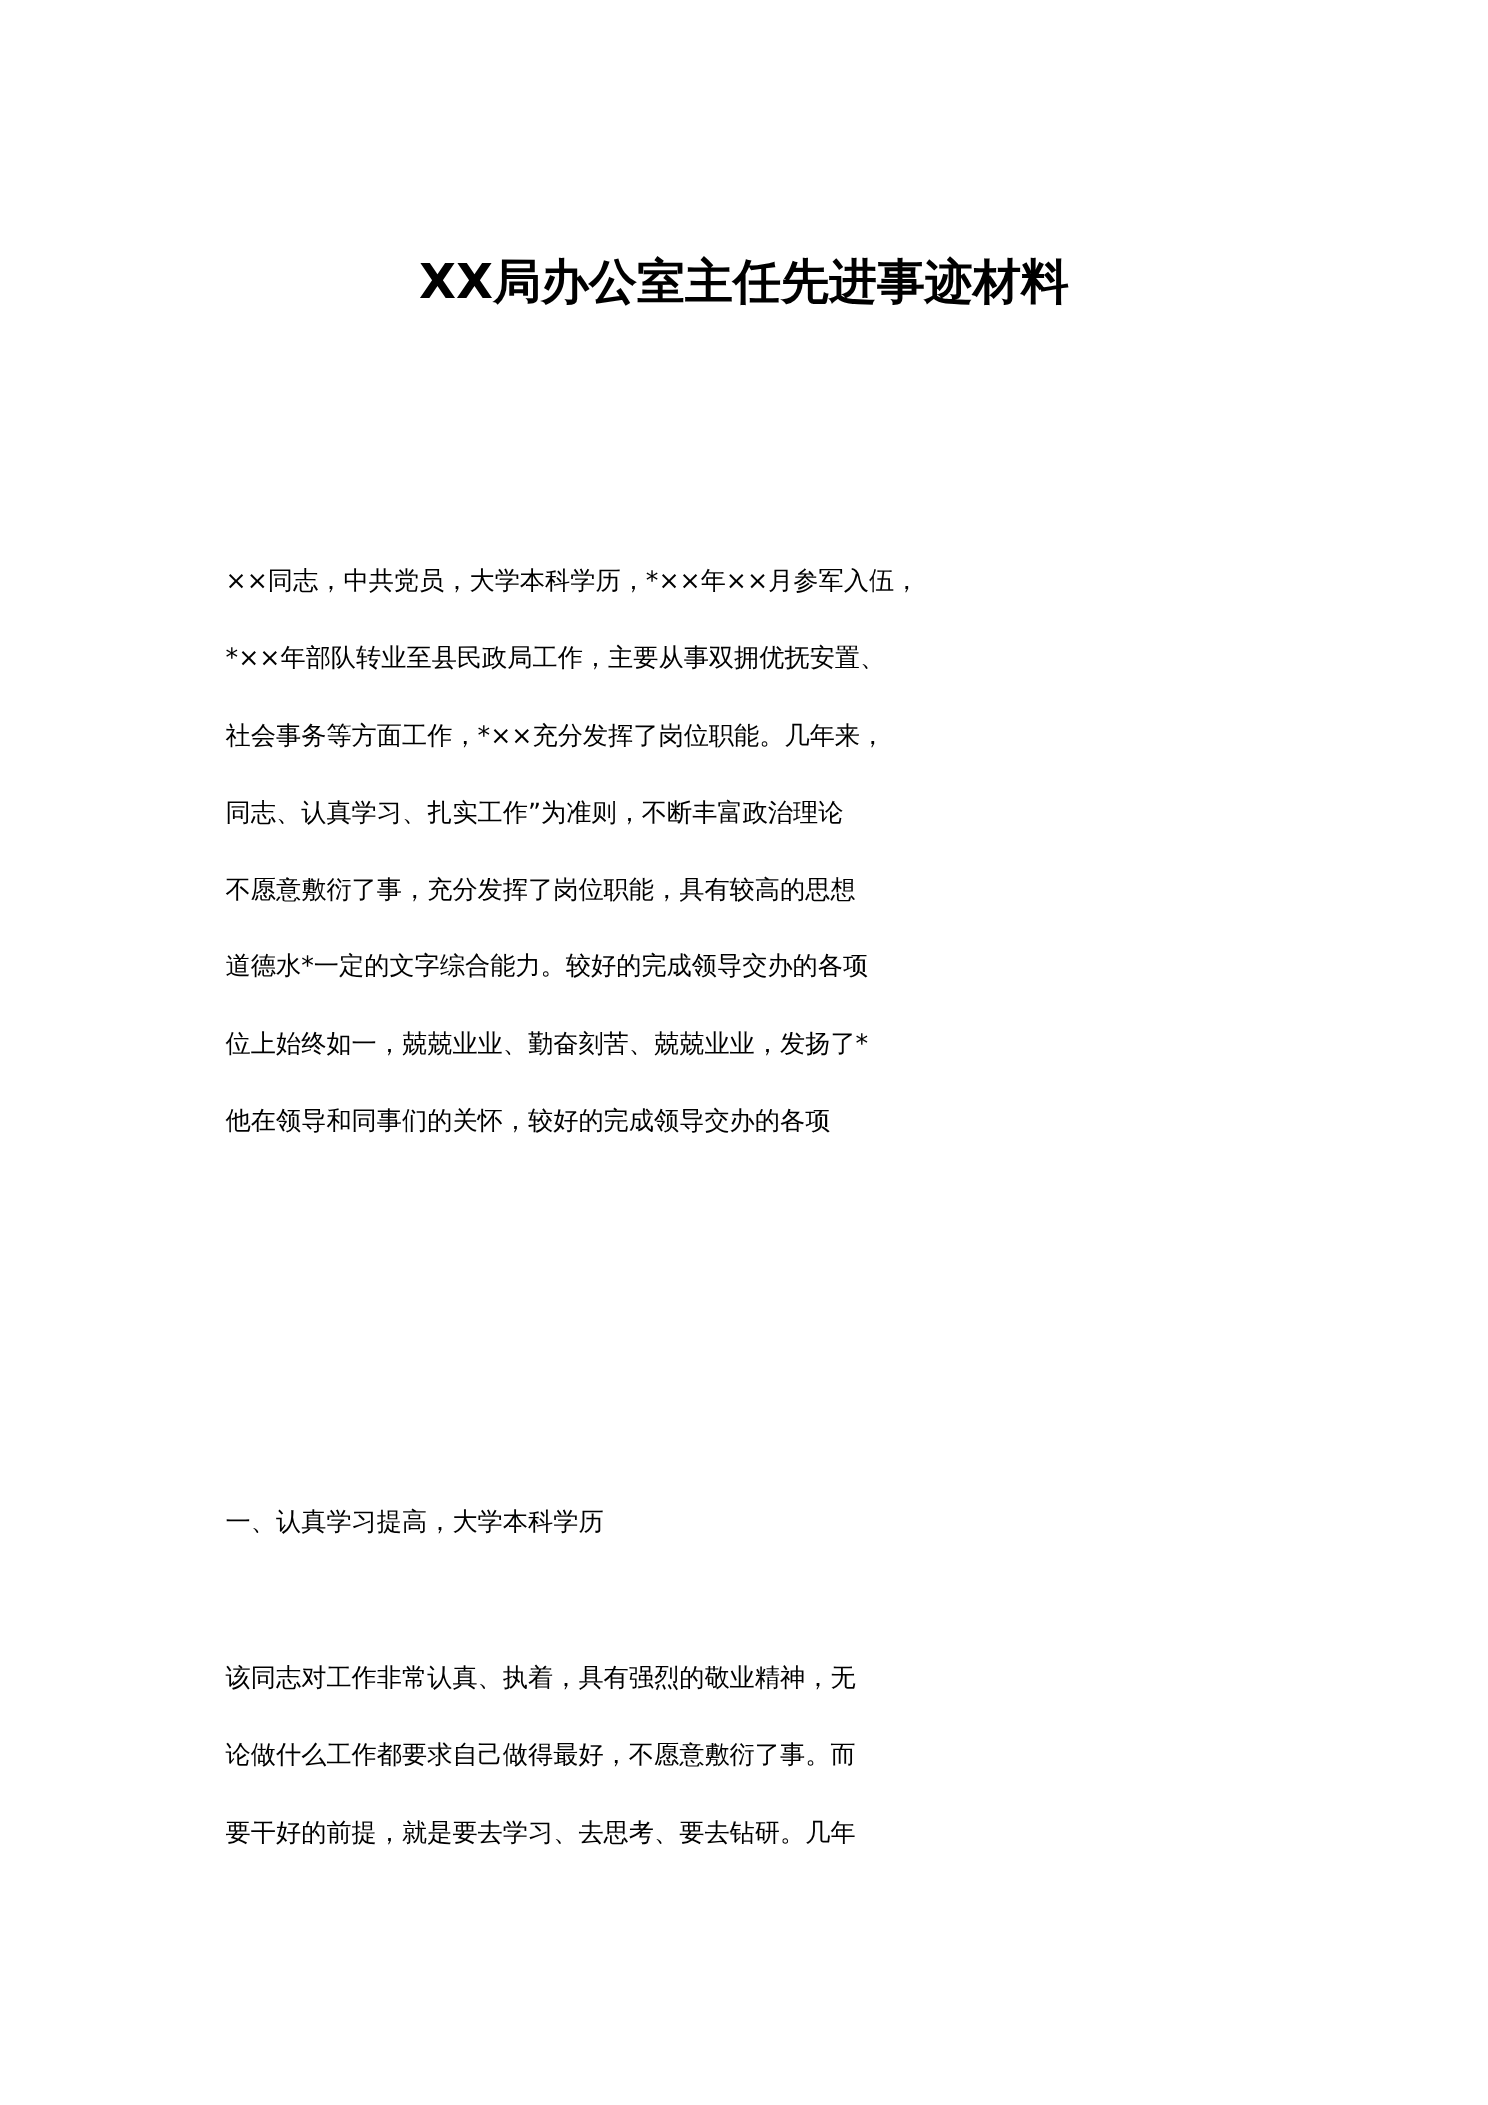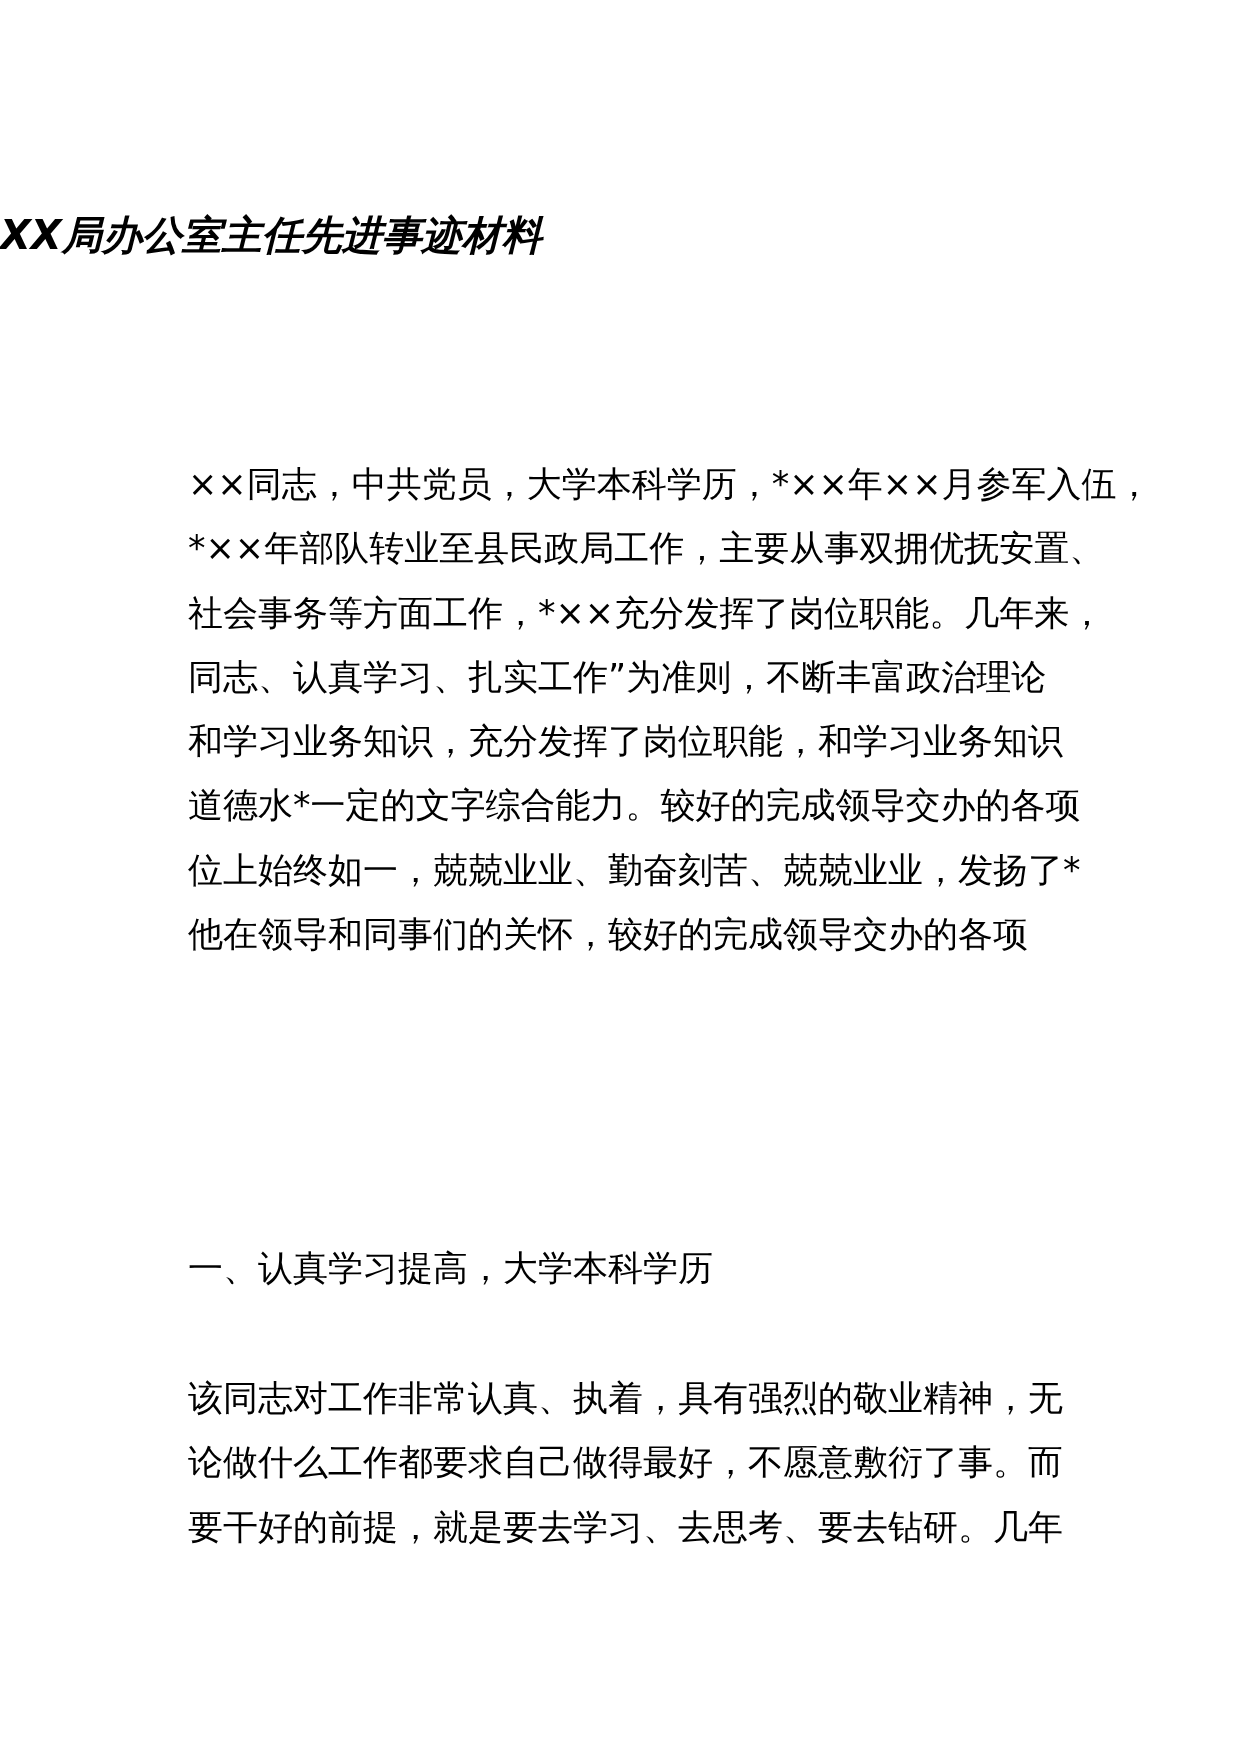--- a/index.html
+++ b/index.html
@@ -21,32 +21,31 @@
       top: 0;
       width: 1240px;
       height: 1754px;
       background: #ffffff;
     }
     .title {
       position: absolute;
       left: 0;
       top: 205px;
       width: 1240px;
-      text-align: left;
+      text-align: center;
       font-size: 40px;
       font-weight: bold;
       line-height: 60px;
       letter-spacing: 0px;
-      font-style: italic;
     }
     .body-text {
       position: absolute;
       left: 188px;
       width: 870px;
-      font-size: 35px;
+      font-size: 21px;
       line-height: 64.3px;
       text-align: justify;
     }
     .line {
       display: block;
       white-space: nowrap;
       height: 64.3px;
     }
     .p1 { top: 452px; }
     .heading { top: 1236px; }
@@ -56,21 +55,21 @@
 <body>
 
 <div class="page">
   <div class="title">XX局办公室主任先进事迹材料</div>
 
   <div class="body-text p1">
     <span class="line">××同志，中共党员，大学本科学历，*××年××月参军入伍，</span>
     <span class="line">*××年部队转业至县民政局工作，主要从事双拥优抚安置、</span>
     <span class="line">社会事务等方面工作，*××充分发挥了岗位职能。几年来，</span>
     <span class="line">同志、认真学习、扎实工作”为准则，不断丰富政治理论</span>
-    <span class="line">和学习业务知识，充分发挥了岗位职能，和学习业务知识</span>
+    <span class="line">不愿意敷衍了事，充分发挥了岗位职能，具有较高的思想</span>
     <span class="line">道德水*一定的文字综合能力。较好的完成领导交办的各项</span>
     <span class="line">位上始终如一，兢兢业业、勤奋刻苦、兢兢业业，发扬了*</span>
     <span class="line">他在领导和同事们的关怀，较好的完成领导交办的各项</span>
   </div>
 
   <div class="body-text heading">
     <span class="line">一、认真学习提高，大学本科学历</span>
   </div>
 
   <div class="body-text p2">

